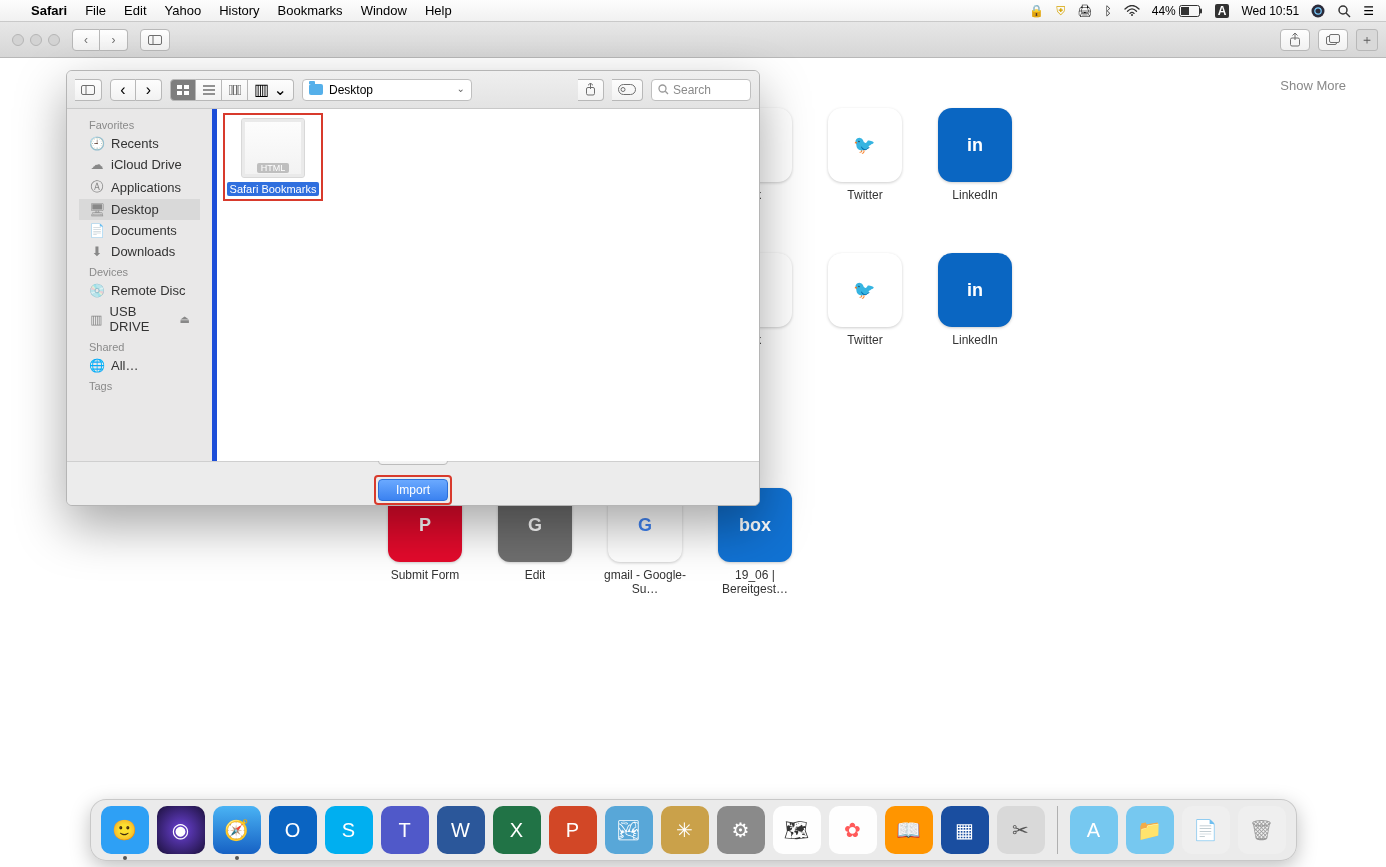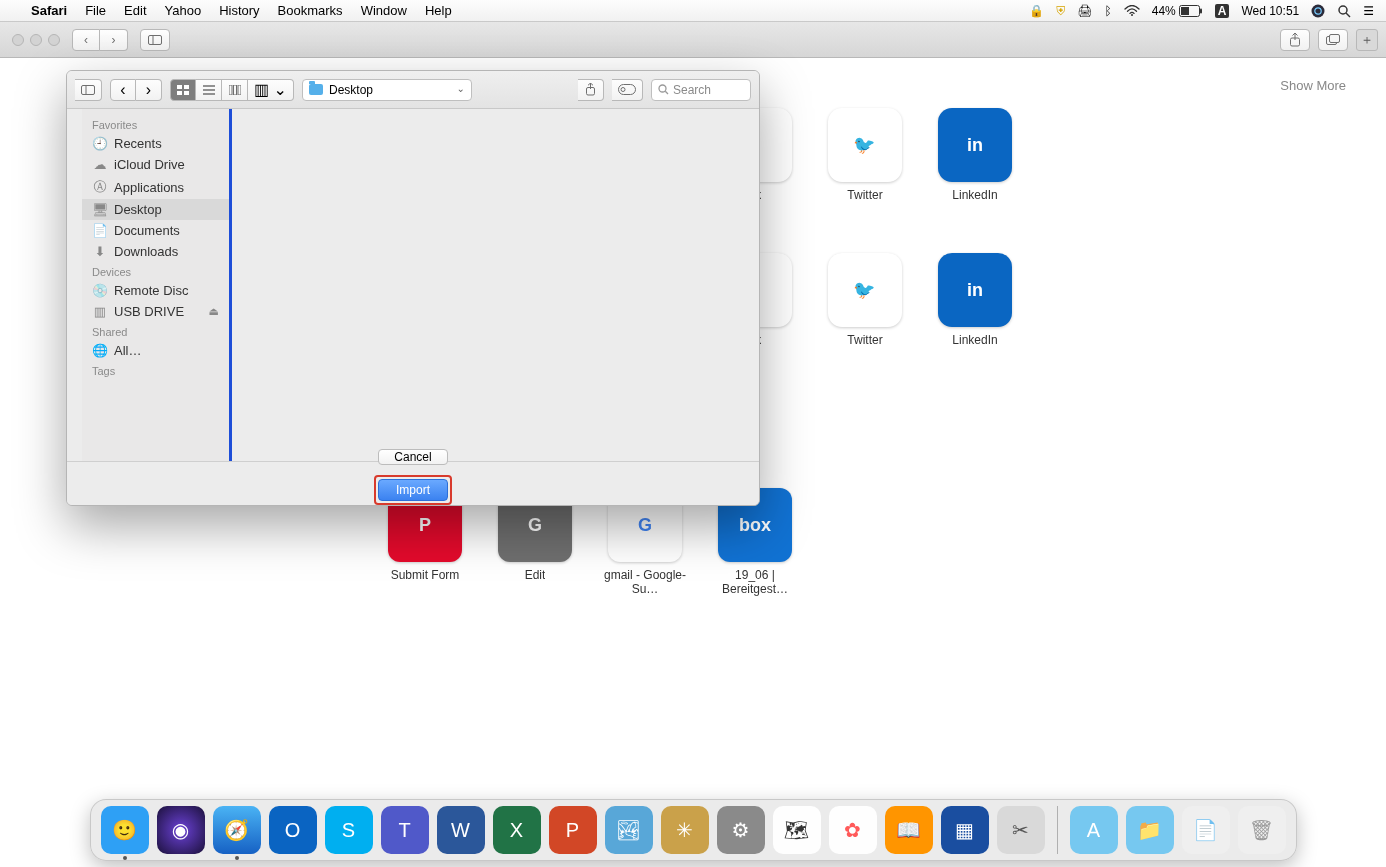--- a/index.html
+++ b/index.html
@@ -82,23 +82,22 @@
     height:22px; min-width:170px; background:#fff; border:1px solid #bfbfbf; border-radius:4px;
     display:flex; align-items:center; padding:0 20px 0 6px; font-size:12px; position:relative;
   }
   .locpop::after{ content:"⌄"; position:absolute; right:6px; color:#666; font-size:10px; top:3px;}
   .searchf {
     height:22px; flex:0 0 100px; background:#fff; border:1px solid #bfbfbf; border-radius:4px;
     display:flex; align-items:center; padding:0 6px; font-size:12px; color:#8a8a8a;
   }
   .dlg-body { flex:1; display:flex; min-height:0;}
   .side {
-    width:150px; background:#e9e8e8; border-right:3px solid #1d4ed8; overflow:auto; padding:6px 0;
+    width:150px; background:#e9e8e8; border-right:5px solid #1d4ed8; overflow:auto; padding:6px 12px;
     font-size:13px;
-    margin-left:15px;
   }
   .side .hdr { color:#8a8a8a; font-size:11px; padding:4px 10px 2px; }
   .side .row { display:flex; align-items:center; gap:6px; padding:3px 10px; cursor:default; color:#333;}
   .side .row.sel { background:#d9d9d9; }
   .side .row .ic { width:16px; text-align:center; color:#888; }
   .side .row .ej { margin-left:auto; color:#888; font-size:11px; }
   .files { flex:1; background:#fff; position:relative; }
   .filebox { position:absolute; left:6px; top:4px; border:2px solid #d83a2c; padding:3px; }
   .fileitem { width:90px; display:flex; flex-direction:column; align-items:center;}
   .thumb {
@@ -399,20 +398,30 @@
           <span>USB DRIVE</span>
           <span class="ej">⏏</span>
         </div>
         <div class="hdr">Shared</div>
         <div class="row">
           <span class="ic">🌐</span>
           <span>All…</span>
         </div>
         <div class="hdr">Tags</div>
       </div>
+    <div class="files">
+      <div class="filebox">
+        <div class="fileitem">
+          <div class="thumb">
+            <span class="tag">HTML</span>
+          </div>
+          <div class="fname">Safari Bookmarks</div>
+        </div>
+      </div>
+    </div>
   </div>
 
   <div class="dlg-ft">
     <div class="bt">Cancel</div>
     <div class="ring">
       <div class="bt primary">Import</div>
     </div>
   </div>
 </div>
 

